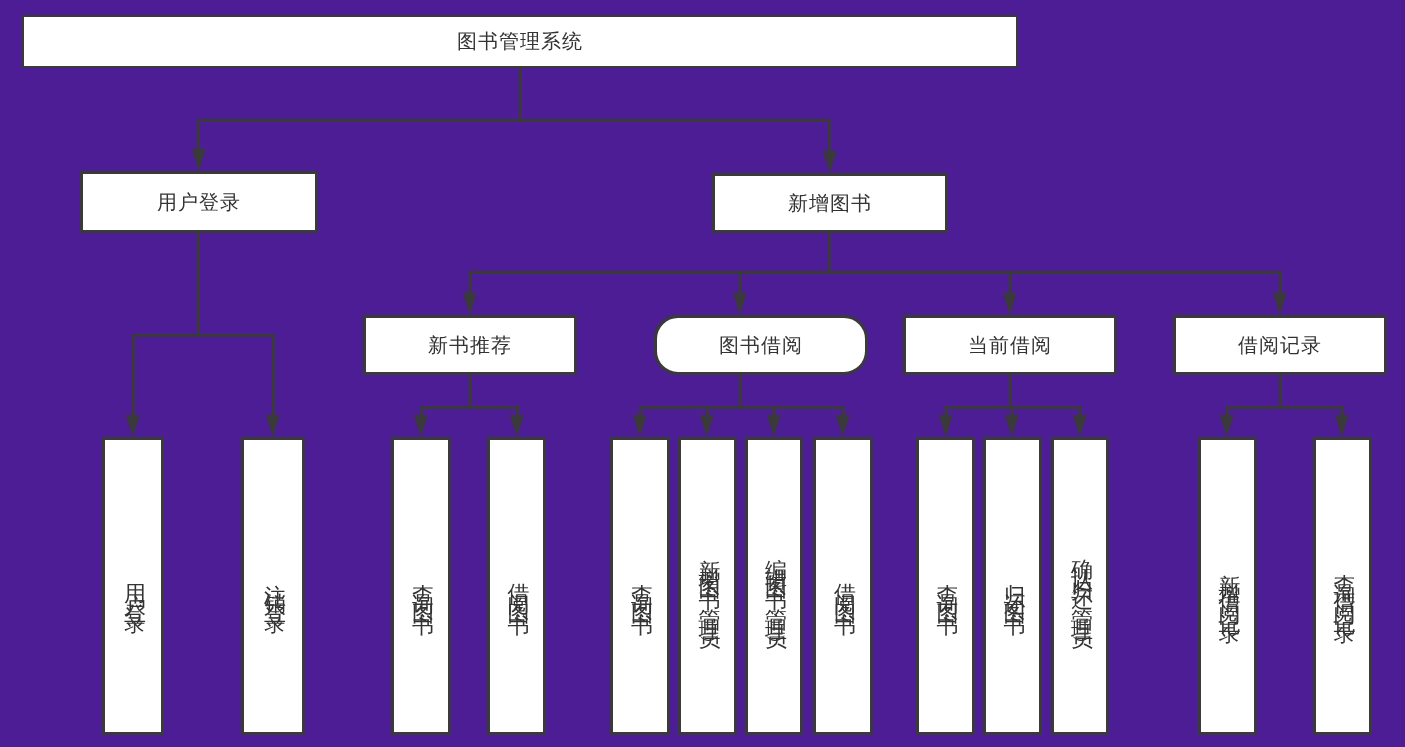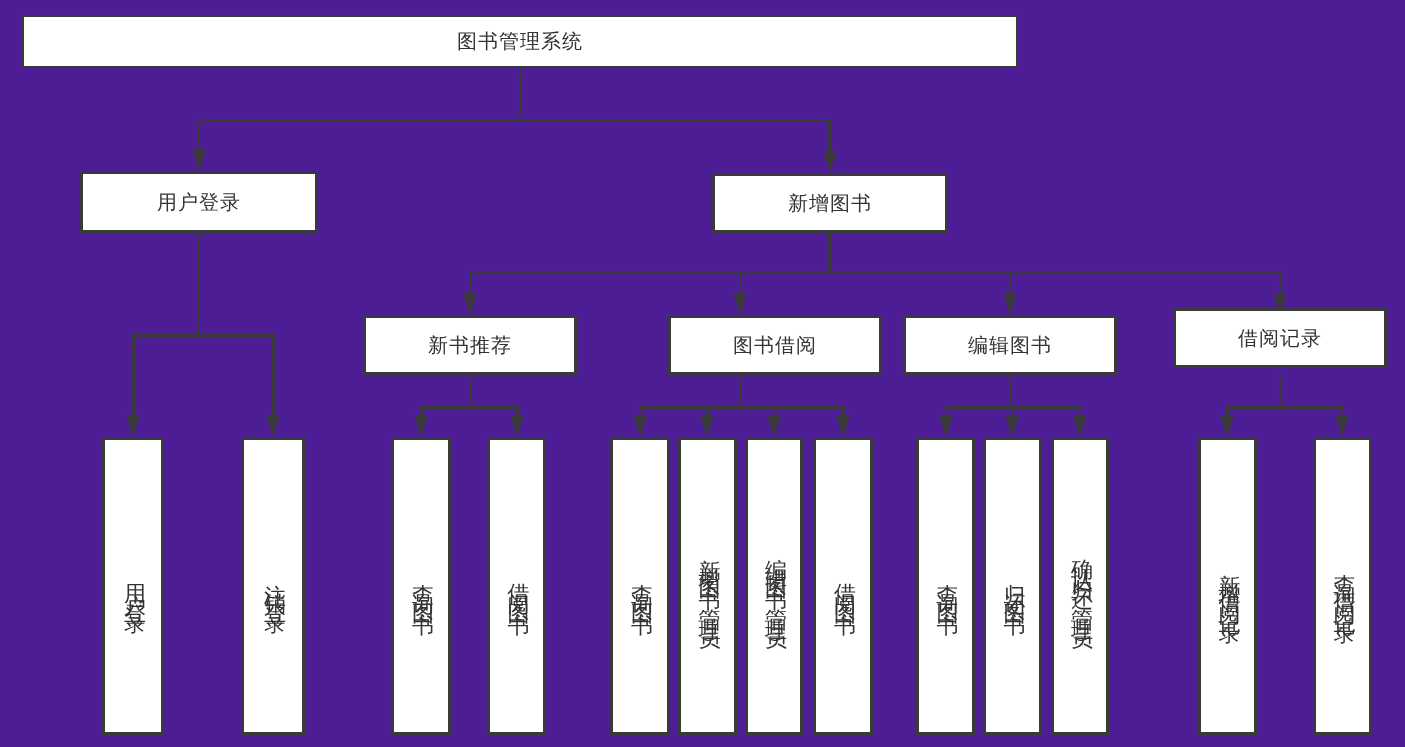--- a/index.html
+++ b/index.html
@@ -68,27 +68,27 @@
   <div class="vline" style="left:739px;top:271px;height:24px;"></div>
   <div class="arrow" style="left:733px;top:293px;"></div>
   <div class="vline" style="left:1009px;top:271px;height:24px;"></div>
   <div class="arrow" style="left:1003px;top:293px;"></div>
   <div class="vline" style="left:1279px;top:271px;height:24px;"></div>
   <div class="arrow" style="left:1273px;top:293px;"></div>
 
   <div class="node" style="left:363px;top:315px;width:214px;height:60px;">
     <span class="hlabel">新书推荐</span>
   </div>
-  <div class="node" style="left:668px;top:315px;width:214px;height:60px;">
+  <div class="node" style="left:654px;top:315px;width:214px;height:60px;border-radius:24px;">
     <span class="hlabel">图书借阅</span>
   </div>
   <div class="node" style="left:903px;top:315px;width:214px;height:60px;">
-    <span class="hlabel">编辑图书</span>
+    <span class="hlabel">当前借阅</span>
   </div>
-  <div class="node" style="left:1173px;top:308px;width:214px;height:60px;">
+  <div class="node" style="left:1173px;top:315px;width:214px;height:60px;">
     <span class="hlabel">借阅记录</span>
   </div>
 
   <div class="vline" style="left:469px;top:375px;height:34px;"></div>
   <div class="hline" style="left:420px;top:406px;width:100px;"></div>
   <div class="vline" style="left:420px;top:406px;height:11px;"></div>
   <div class="arrow" style="left:414px;top:415px;"></div>
   <div class="vline" style="left:516px;top:406px;height:11px;"></div>
   <div class="arrow" style="left:510px;top:415px;"></div>
 

